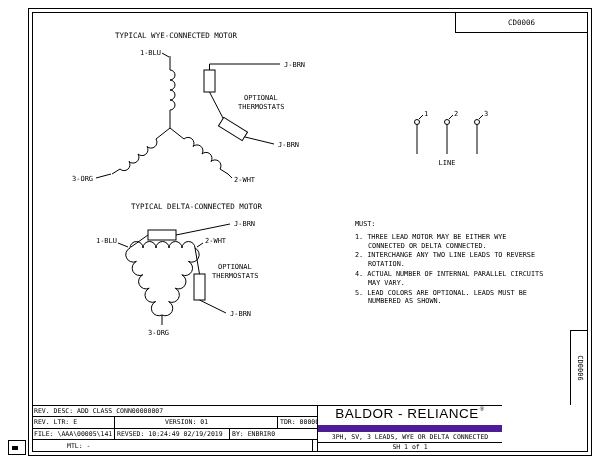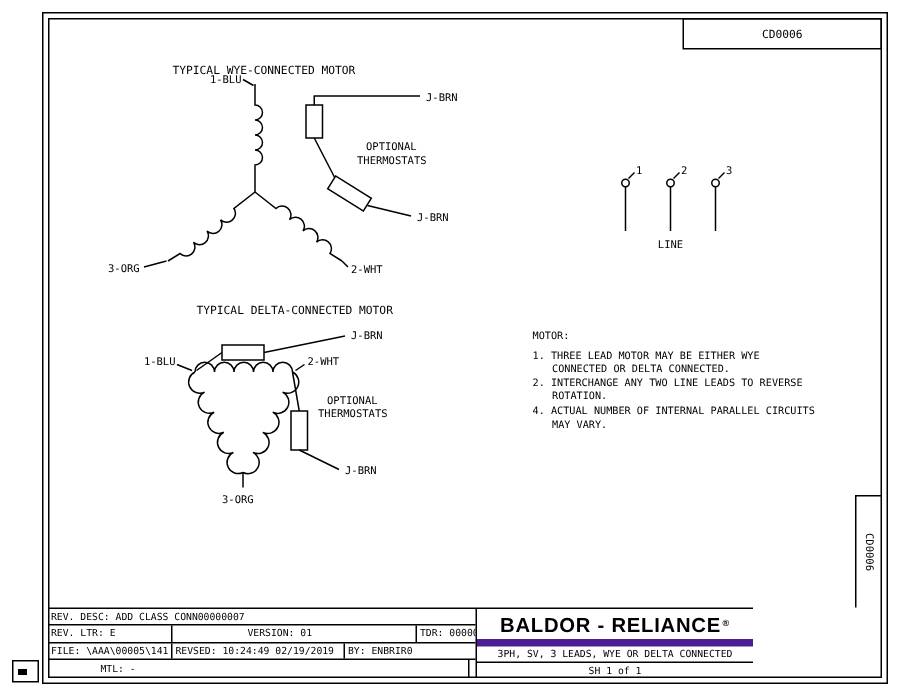--- a/index.html
+++ b/index.html
@@ -15,22 +15,22 @@
   .notes { position:absolute; left:355px; top:220px; width:192px; font-size:6.8px; line-height:8.8px; }
   .notes-title { margin-bottom:4px; }
   .note { padding-left:13px; text-indent:-13px; margin-bottom:1px; }
   .tblock { position:absolute; left:32px; top:405px; width:470px; height:47px; border-top:1px solid #000; display:flex; font-size:6.5px; }
   .tb-left { width:286px; border-right:1px solid #000; display:flex; flex-direction:column; }
   .tb-row { display:flex; border-bottom:1px solid #000; flex:1; }
   .tb-row:last-child { border-bottom:none;padding-left:33px; }
   .tb-cell { padding:1px 2px; white-space:nowrap; overflow:hidden; border-right:1px solid #000; display:flex; align-items:center; }
   .tb-cell:last-child { border-right:none; }
   .tb-right { flex:1; display:flex; flex-direction:column; }
-  .brand-row { flex:2; display:flex; align-items:center; justify-content:center; border-bottom:5px solid #4c1d95;
-               font-family:"Liberation Sans", sans-serif; font-weight:bold; font-size:13.5px; letter-spacing:0.5px; }
+  .brand-row { flex:2; display:flex; align-items:flex-start; justify-content:center; border-bottom:7px solid #4c1d95;
+               font-family:"Liberation Sans", sans-serif; font-weight:normal; font-size:13.5px; letter-spacing:0.5px; }
   .desc-row { flex:1; display:flex; align-items:center; justify-content:center; border-bottom:1px solid #000; white-space:nowrap; }
   .sheet-row { flex:1; display:flex; align-items:center; justify-content:center; }
   .reg { font-size:6px; vertical-align:super; margin-left:1px; }
   .docnum-box { position:absolute; left:455px; top:12px; width:133px; height:21px; border:1px solid #000;
                 display:flex; align-items:center; justify-content:center; font-size:7.5px; }
   .vert-cell { position:absolute; left:570px; top:330px; width:18px; height:75px; border-left:1px solid #000; border-top:1px solid #000;
                display:flex; align-items:center; justify-content:center; }
   .vert-text { transform:rotate(90deg); font-size:7px; white-space:nowrap; }
   .stamp-box { position:absolute; left:8px; top:440px; width:18px; height:15px; border:1px solid #000; }
   .stamp-mark { position:absolute; left:3px; top:5px; width:6px; height:4px; background:#000; }
@@ -39,21 +39,21 @@
 </head>
 <body>
 
 <div class="frame" style="left:28px; top:8px; width:564px; height:448px;"></div>
 <div class="frame" style="left:32px; top:12px; width:556px; height:440px;"></div>
 
 <div class="docnum-box">
   <span>CD0006</span>
 </div>
 
-<div class="dia-title" style="left:115px; top:42px;">TYPICAL WYE-CONNECTED MOTOR</div>
+<div class="dia-title" style="left:115px; top:31px;">TYPICAL WYE-CONNECTED MOTOR</div>
 <svg class="diagram" style="left:58px; top:40px;" width="250" height="150" viewBox="0 0 250 150">
 
   <path d="M112,16 L112,30 a5,5 0 0 1 0,10 a5,5 0 0 1 0,10 a5,5 0 0 1 0,10 a5,5 0 0 1 0,10 L112,88"></path>
 
   <path d="M112,88 L98,99 a5.9,5.9 0 0 1 -9,7.5 a5.9,5.9 0 0 1 -9,7.5 a5.9,5.9 0 0 1 -9,7.5 a5.9,5.9 0 0 1 -9,7.5 L54,134"></path>
 
   <path d="M112,88 L126,99 a5.9,5.9 0 0 1 9,7.5 a5.9,5.9 0 0 1 9,7.5 a5.9,5.9 0 0 1 9,7.5 a5.9,5.9 0 0 1 9,7.5 L170,134"></path>
 
   <line x1="104" y1="13" x2="111" y2="17"></line>
   <text x="103" y="15" text-anchor="end">1-BLU</text>
@@ -112,24 +112,25 @@
   <line x1="47" y1="13" x2="51" y2="9"></line>
   <text x="52" y="10">2</text>
   <circle cx="75" cy="16" r="2.5"></circle>
   <line x1="75" y1="18.5" x2="75" y2="48"></line>
   <line x1="77" y1="13" x2="81" y2="9"></line>
   <text x="82" y="10">3</text>
   <text x="45" y="59" text-anchor="middle">LINE</text>
 </svg>
 
 <div class="notes">
-  <div class="notes-title">MOTOR:</div>
+  <div class="notes-title">MUST:</div>
   <div class="note"><span>1.</span> <span>THREE LEAD MOTOR MAY BE EITHER WYE CONNECTED OR DELTA CONNECTED.</span></div>
   <div class="note"><span>2.</span> <span>INTERCHANGE ANY TWO LINE LEADS TO REVERSE ROTATION.</span></div>
   <div class="note"><span>4.</span> <span>ACTUAL NUMBER OF INTERNAL PARALLEL CIRCUITS MAY VARY.</span></div>
+  <div class="note"><span>5.</span> <span>LEAD COLORS ARE OPTIONAL.  LEADS MUST BE NUMBERED AS SHOWN.</span></div>
 </div>
 
 <div class="vert-cell">
   <div class="vert-text">CD0006</div>
 </div>
 
 <div class="tblock">
   <div class="tb-left">
     <div class="tb-row">
       <div class="tb-cell" style="flex:1;">REV. DESC:  ADD CLASS CONN00000007</div>

